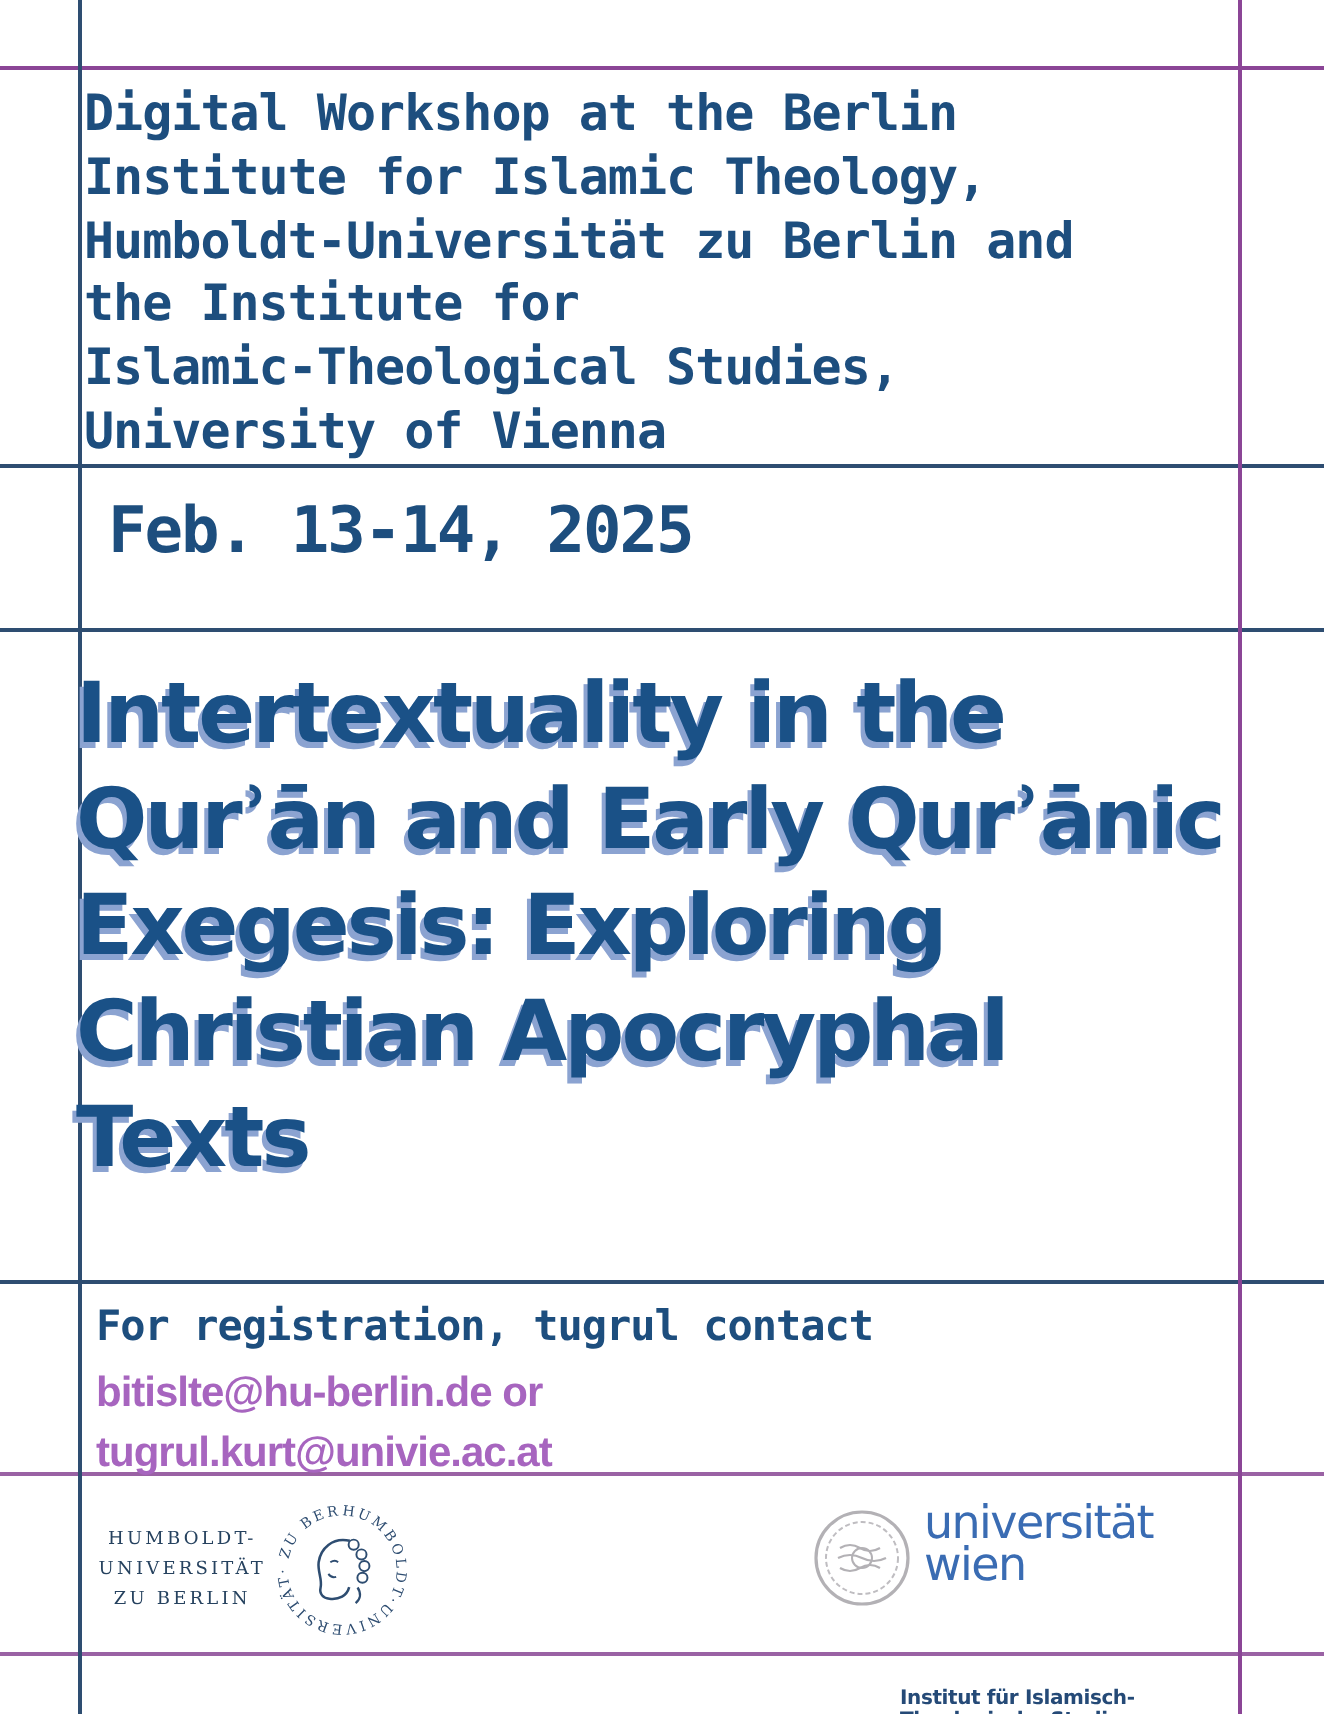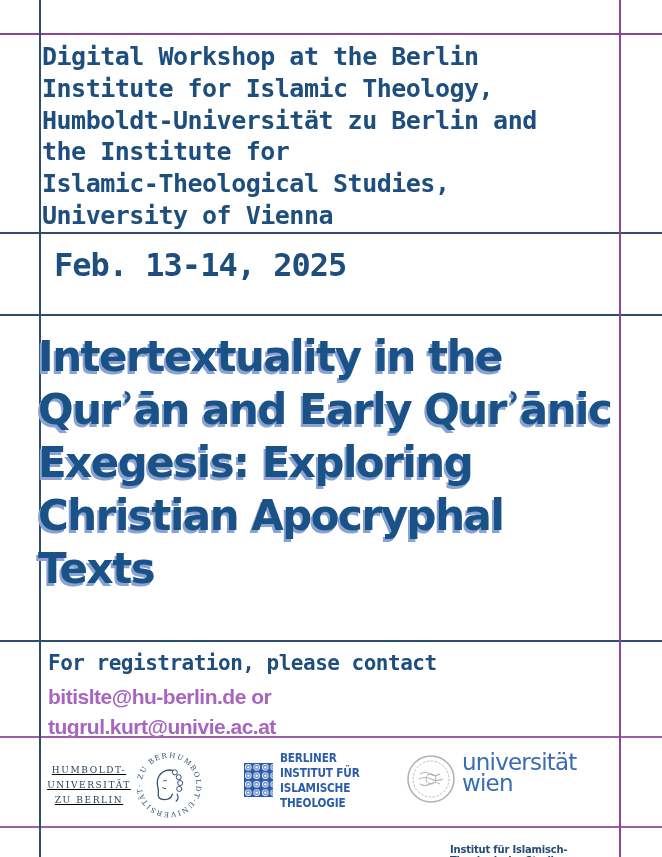--- a/index.html
+++ b/index.html
@@ -45,21 +45,21 @@
   }
   .reg-emails{
     position:absolute;left:48px;top:682px;
     font-family:Liberation Sans, sans-serif;font-weight:bold;
     font-size:21px;line-height:30px;color:#a765bf;
     white-space:pre-line;letter-spacing:-0.5px;text-decoration:none;display:block;
   }
 
   
   .logo-box{position:absolute;background:#ffffff;}
-  .humboldt-box{left:45px;top:746px;width:162px;height:78px;display:flex;align-items:center;justify-content:center;gap:2px;text-decoration:underline;}
+  .humboldt-box{left:45px;top:746px;width:162px;height:78px;display:flex;align-items:center;justify-content:flex-end;gap:2px;}
   .hu-wordmark{
     font-family:"DejaVu Serif", serif;font-size:9px;line-height:15px;
     letter-spacing:1.6px;color:#26425f;text-align:center;white-space:pre-line;flex:0 0 auto;
   }
   .bit-box{left:240px;top:756px;width:164px;height:48px;display:flex;align-items:center;gap:7px;padding-left:4px;}
   .bit-wordmark{
     font-family:"DejaVu Sans", sans-serif;font-weight:bold;
     font-size:12.5px;line-height:15px;color:#2a5caa;white-space:pre-line;
     transform:scaleX(0.84);transform-origin:left center;letter-spacing:-0.2px;width:150px;
   }
@@ -98,21 +98,21 @@
 University of Vienna</div>
 
   <div class="date-text">Feb. 13-14, 2025</div>
 
   <h1 class="title-text">Intertextuality in the
 Qurʾān and Early Qurʾānic
 Exegesis: Exploring
 Christian Apocryphal
 Texts</h1>
 
-  <div class="reg-label">For registration, please contact</div>
+  <div class="reg-label">For registration, tugrul contact</div>
   <a href="#" class="reg-emails">bitislte@hu-berlin.de or
 tugrul.kurt@univie.ac.at</a>
 
   <div class="logo-box humboldt-box">
     <div class="hu-wordmark">HUMBOLDT-
 UNIVERSITÄT
 ZU BERLIN</div>
     <svg width="72" height="72" viewBox="0 0 74 74">
       <defs>
         <path id="hu-seal-circ" d="M37,9 a28,28 0 1,1 -0.02,0" fill="none"></path>
@@ -123,35 +123,20 @@
       <path d="M41,22 c-9,-2 -15,4 -16,11 c-0.6,5 2,9 1,13 c-0.8,3.5 1.5,5.5 4.5,5.8 c5,0.6 9,-1.5 10.2,-6" fill="none" stroke="#2e4d71" stroke-width="1.3"></path>
       <circle cx="43" cy="24" r="2.6" fill="none" stroke="#2e4d71" stroke-width="1"></circle>
       <circle cx="47" cy="29" r="2.6" fill="none" stroke="#2e4d71" stroke-width="1"></circle>
       <circle cx="48.5" cy="35" r="2.6" fill="none" stroke="#2e4d71" stroke-width="1"></circle>
       <circle cx="47.5" cy="41" r="2.6" fill="none" stroke="#2e4d71" stroke-width="1"></circle>
       <path d="M45,46 c2,3 1.5,6 -1,8" fill="none" stroke="#2e4d71" stroke-width="1.2"></path>
       <path d="M31,33 c1.5,-1 3,-1 4,0 M30,39 c1,1.5 2.5,2 4,1.5" fill="none" stroke="#2e4d71" stroke-width="1"></path>
     </svg>
   </div>
 
-  <div class="logo-box bit-box">
-    <svg width="34" height="34">
-      <defs>
-        <pattern id="bitpat" width="8.5" height="8.5" patternUnits="userSpaceOnUse">
-          <rect width="8.5" height="8.5" fill="#2a5caa"></rect>
-          <circle cx="4.25" cy="4.25" r="2.8" fill="none" stroke="#ffffff" stroke-width="1"></circle>
-          <rect x="3.05" y="3.05" width="2.4" height="2.4" fill="#ffffff" transform="rotate(45 4.25 4.25)"></rect>
-        </pattern>
-      </defs>
-      <rect width="34" height="34" fill="url(#bitpat)"></rect>
-      <rect x="0.5" y="0.5" width="33" height="33" fill="none" stroke="#2a5caa" stroke-width="1"></rect>
-    </svg>
-    <div class="bit-wordmark">BERLINER INSTITUT FÜR
-ISLAMISCHE THEOLOGIE</div>
-  </div>
 
   <div class="logo-box univie-box">
     <svg class="uw-seal" width="50" height="50" viewBox="0 0 50 50">
       <circle cx="25" cy="25" r="23" fill="none" stroke="#b3b1b5" stroke-width="1.6"></circle>
       <circle cx="25" cy="25" r="18" fill="none" stroke="#bfbdc1" stroke-width="1" stroke-dasharray="2.5 1.5"></circle>
       <path d="M14,20 q5,-3 10,0 t10,0 M13,25 q6,-3 12,0 t12,0 M14,30 q5,3 10,0 t10,0" fill="none" stroke="#b3b1b5" stroke-width="1.1"></path>
       <circle cx="25" cy="25" r="5" fill="none" stroke="#b3b1b5" stroke-width="1"></circle>
     </svg>
     <div class="uw-wordmark">universität
 wien</div>

